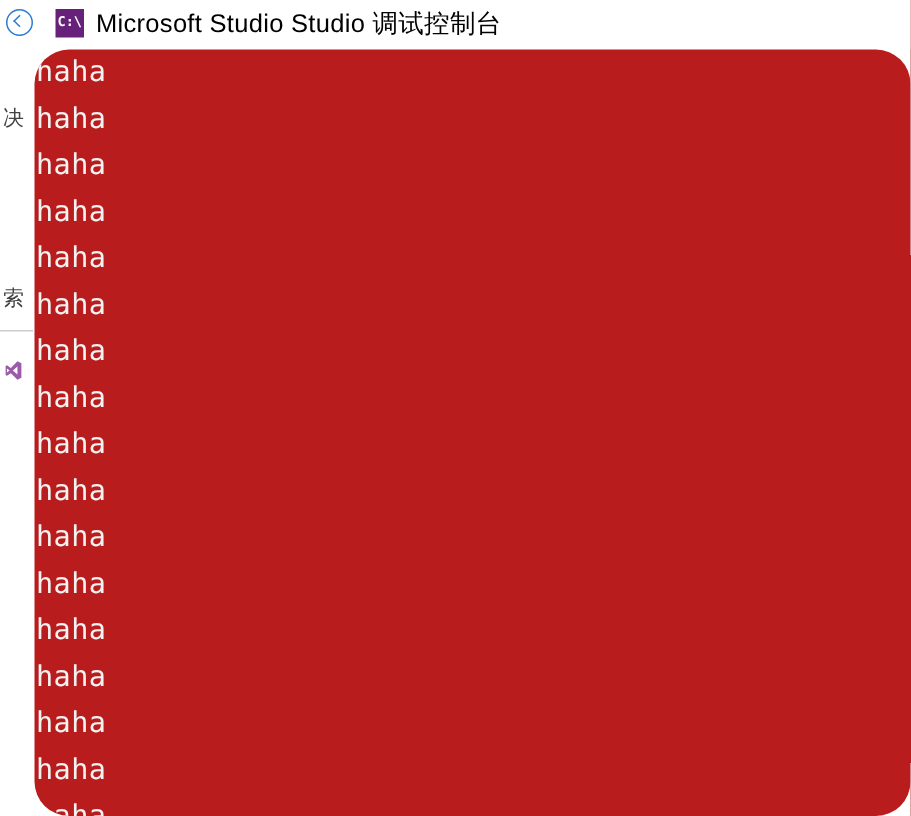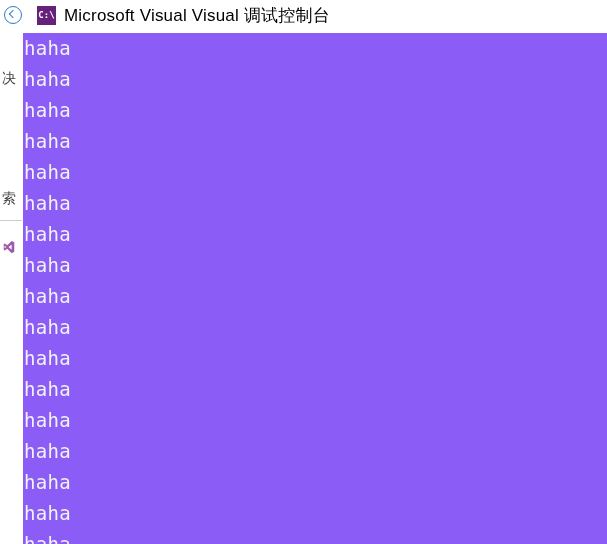--- a/index.html
+++ b/index.html
@@ -107,29 +107,30 @@
       line-height: 1;
     }
     .title-text {
       font-size: 17px;
       color: #000000;
       letter-spacing: 0.2px;
       white-space: nowrap;
     }
     .console-area {
       flex: 1;
-      background: #8b5cf6;
+      background: #b91c1c;
       color: #f2f2f2;
       font-family: "SimSun", "NSimSun", Consolas, monospace;
       font-size: 19px;
       line-height: 31px;
       padding: 0 0 0 1px;
       overflow: hidden;
       white-space: pre;
       letter-spacing: 0.3px;
+      border-radius: 23px;
     }
     .console-line {
       display: block;
       height: 31px;
     }
   </style>
 </head>
 <body>
 
 <div class="bg-strip"></div>
@@ -139,16 +140,16 @@
 <div class="divider-line"></div>
 <svg class="bg-icon-vs" viewBox="0 0 16 16">
   <path d="M11 1 L6 6 L3 4 L2 4.5 L2 11.5 L3 12 L6 10 L11 15 L14 13.5 L14 2.5 Z M11 5 L11 11 L7.5 8 Z M3 6.5 L5 8 L3 9.5 Z" fill="#9c5aaa"></path>
 </svg>
 
 <div class="window">
   <div class="titlebar">
     <div class="app-icon">
       <span class="app-icon-text">C:\</span>
     </div>
-    <span class="title-text">Microsoft Visual Visual 调试控制台</span>
+    <span class="title-text">Microsoft Studio Studio 调试控制台</span>
   </div>
   <div class="console-area" id="console-output"><span class="console-line">haha</span><span class="console-line">haha</span><span class="console-line">haha</span><span class="console-line">haha</span><span class="console-line">haha</span><span class="console-line">haha</span><span class="console-line">haha</span><span class="console-line">haha</span><span class="console-line">haha</span><span class="console-line">haha</span><span class="console-line">haha</span><span class="console-line">haha</span><span class="console-line">haha</span><span class="console-line">haha</span><span class="console-line">haha</span><span class="console-line">haha</span><span class="console-line">haha</span></div>
 </div>
 
 </body></html>

